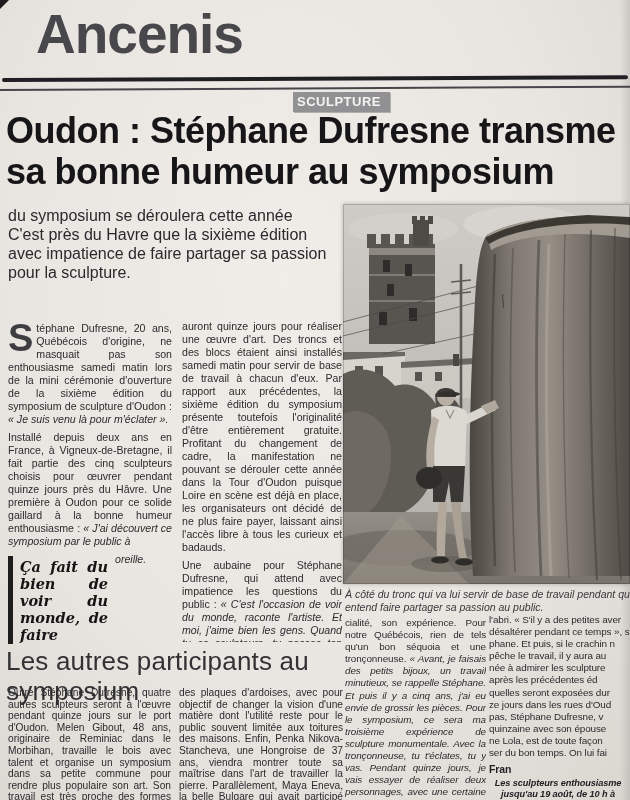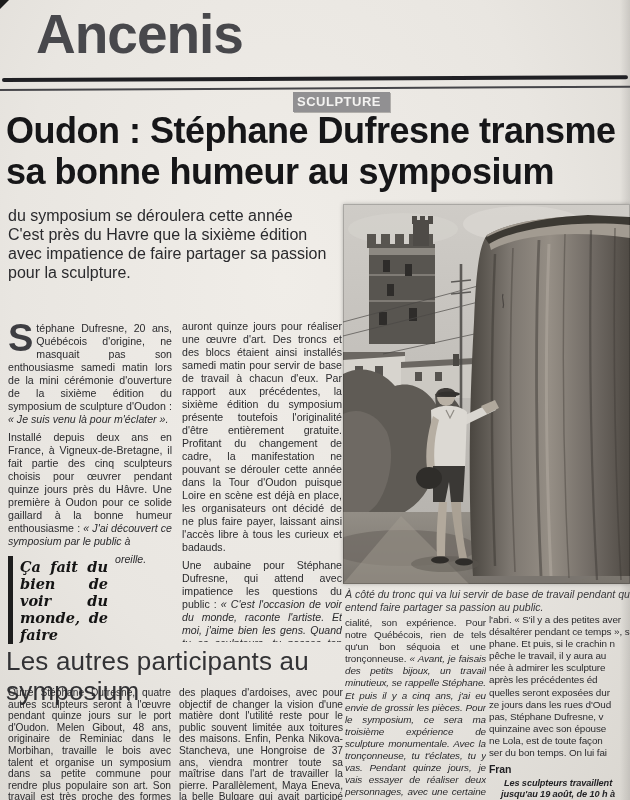--- a/index.html
+++ b/index.html
@@ -243,19 +243,19 @@
     <div class="c4line">née à admirer les sculpture</div>
     <div class="c4line">après les précédentes éd</div>
     <div class="c4line">quelles seront exposées dur</div>
     <div class="c4line">ze jours dans les rues d'Oud</div>
     <div class="c4line">pas, Stéphane Dufresne, v</div>
     <div class="c4line">quinzaine avec son épouse</div>
     <div class="c4line">ne Lola, est de toute façon</div>
     <div class="c4line">ser du bon temps. On lui fai</div>
     <div class="c4byline">Fran</div>
     <div class="c4note">
-      <div>Les sculpteurs travaillent</div>
+      <div>Les sculpteurs enthousiasme</div>
       <div>jusqu'au 19 août, de 10 h à</div>
       <div>14 h 30 à 18 h, sur le Port-M</div>
     </div>
   </section>
 
 </div>
 
 </body></html>

